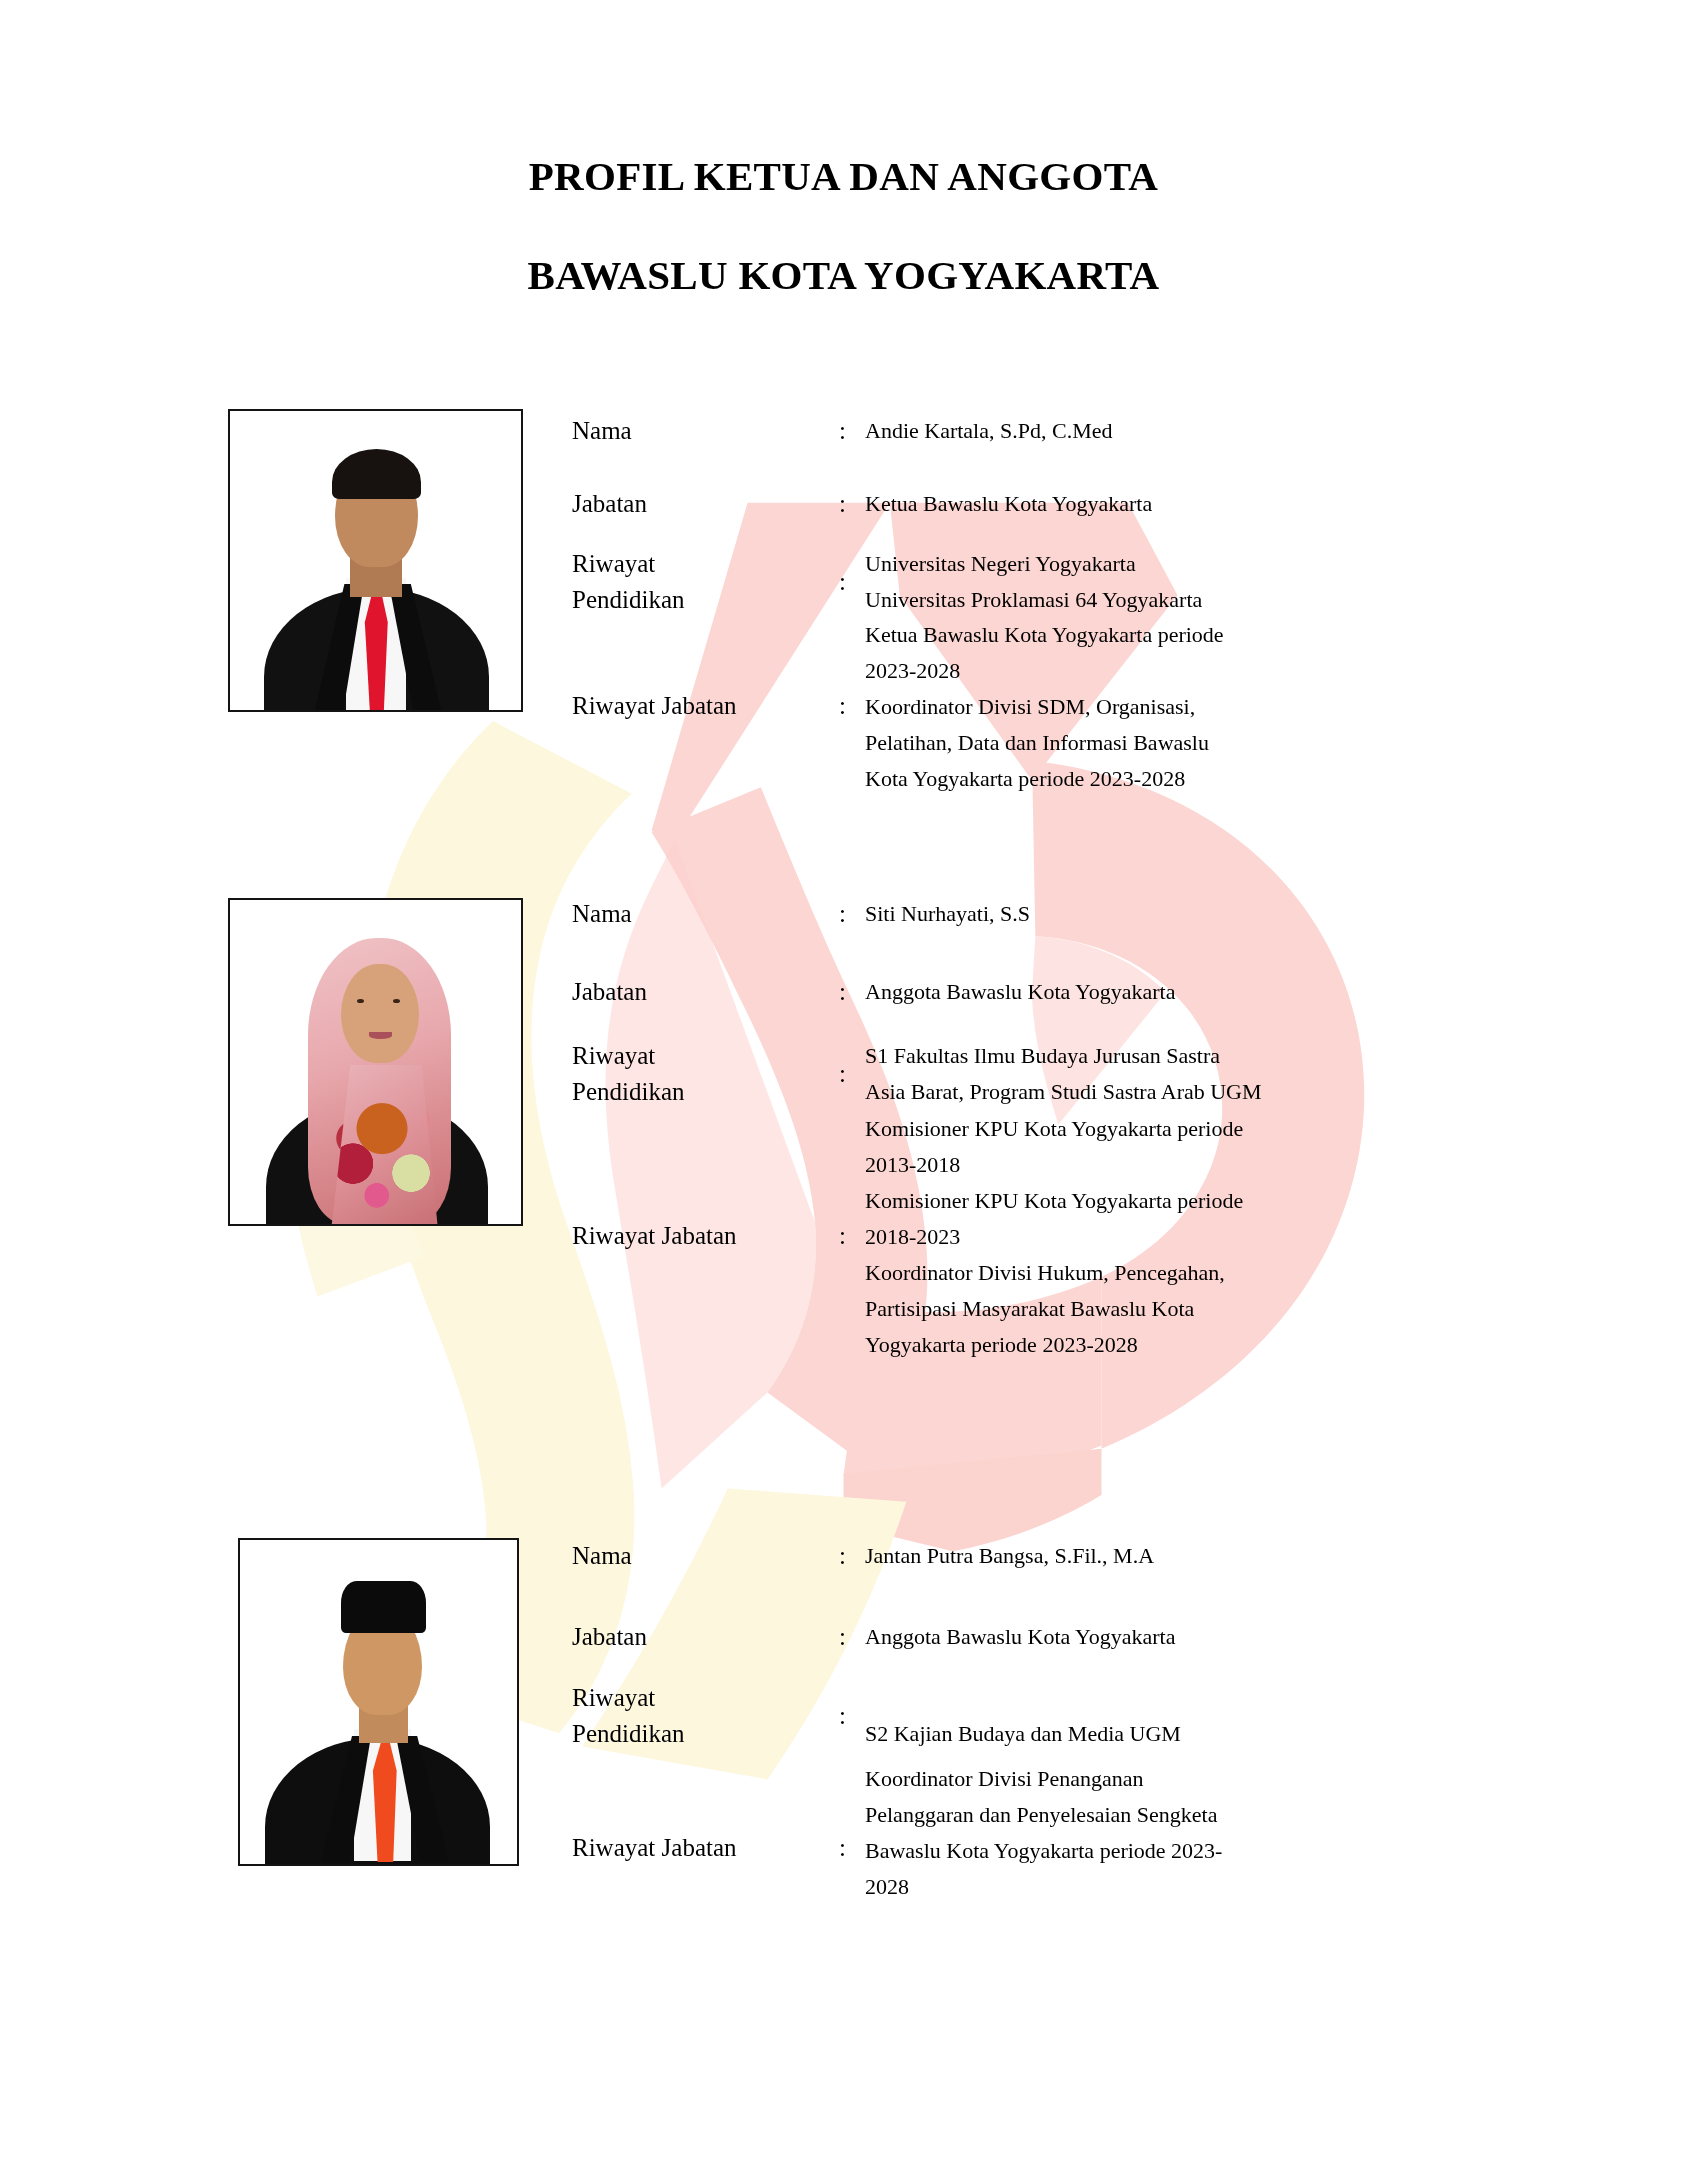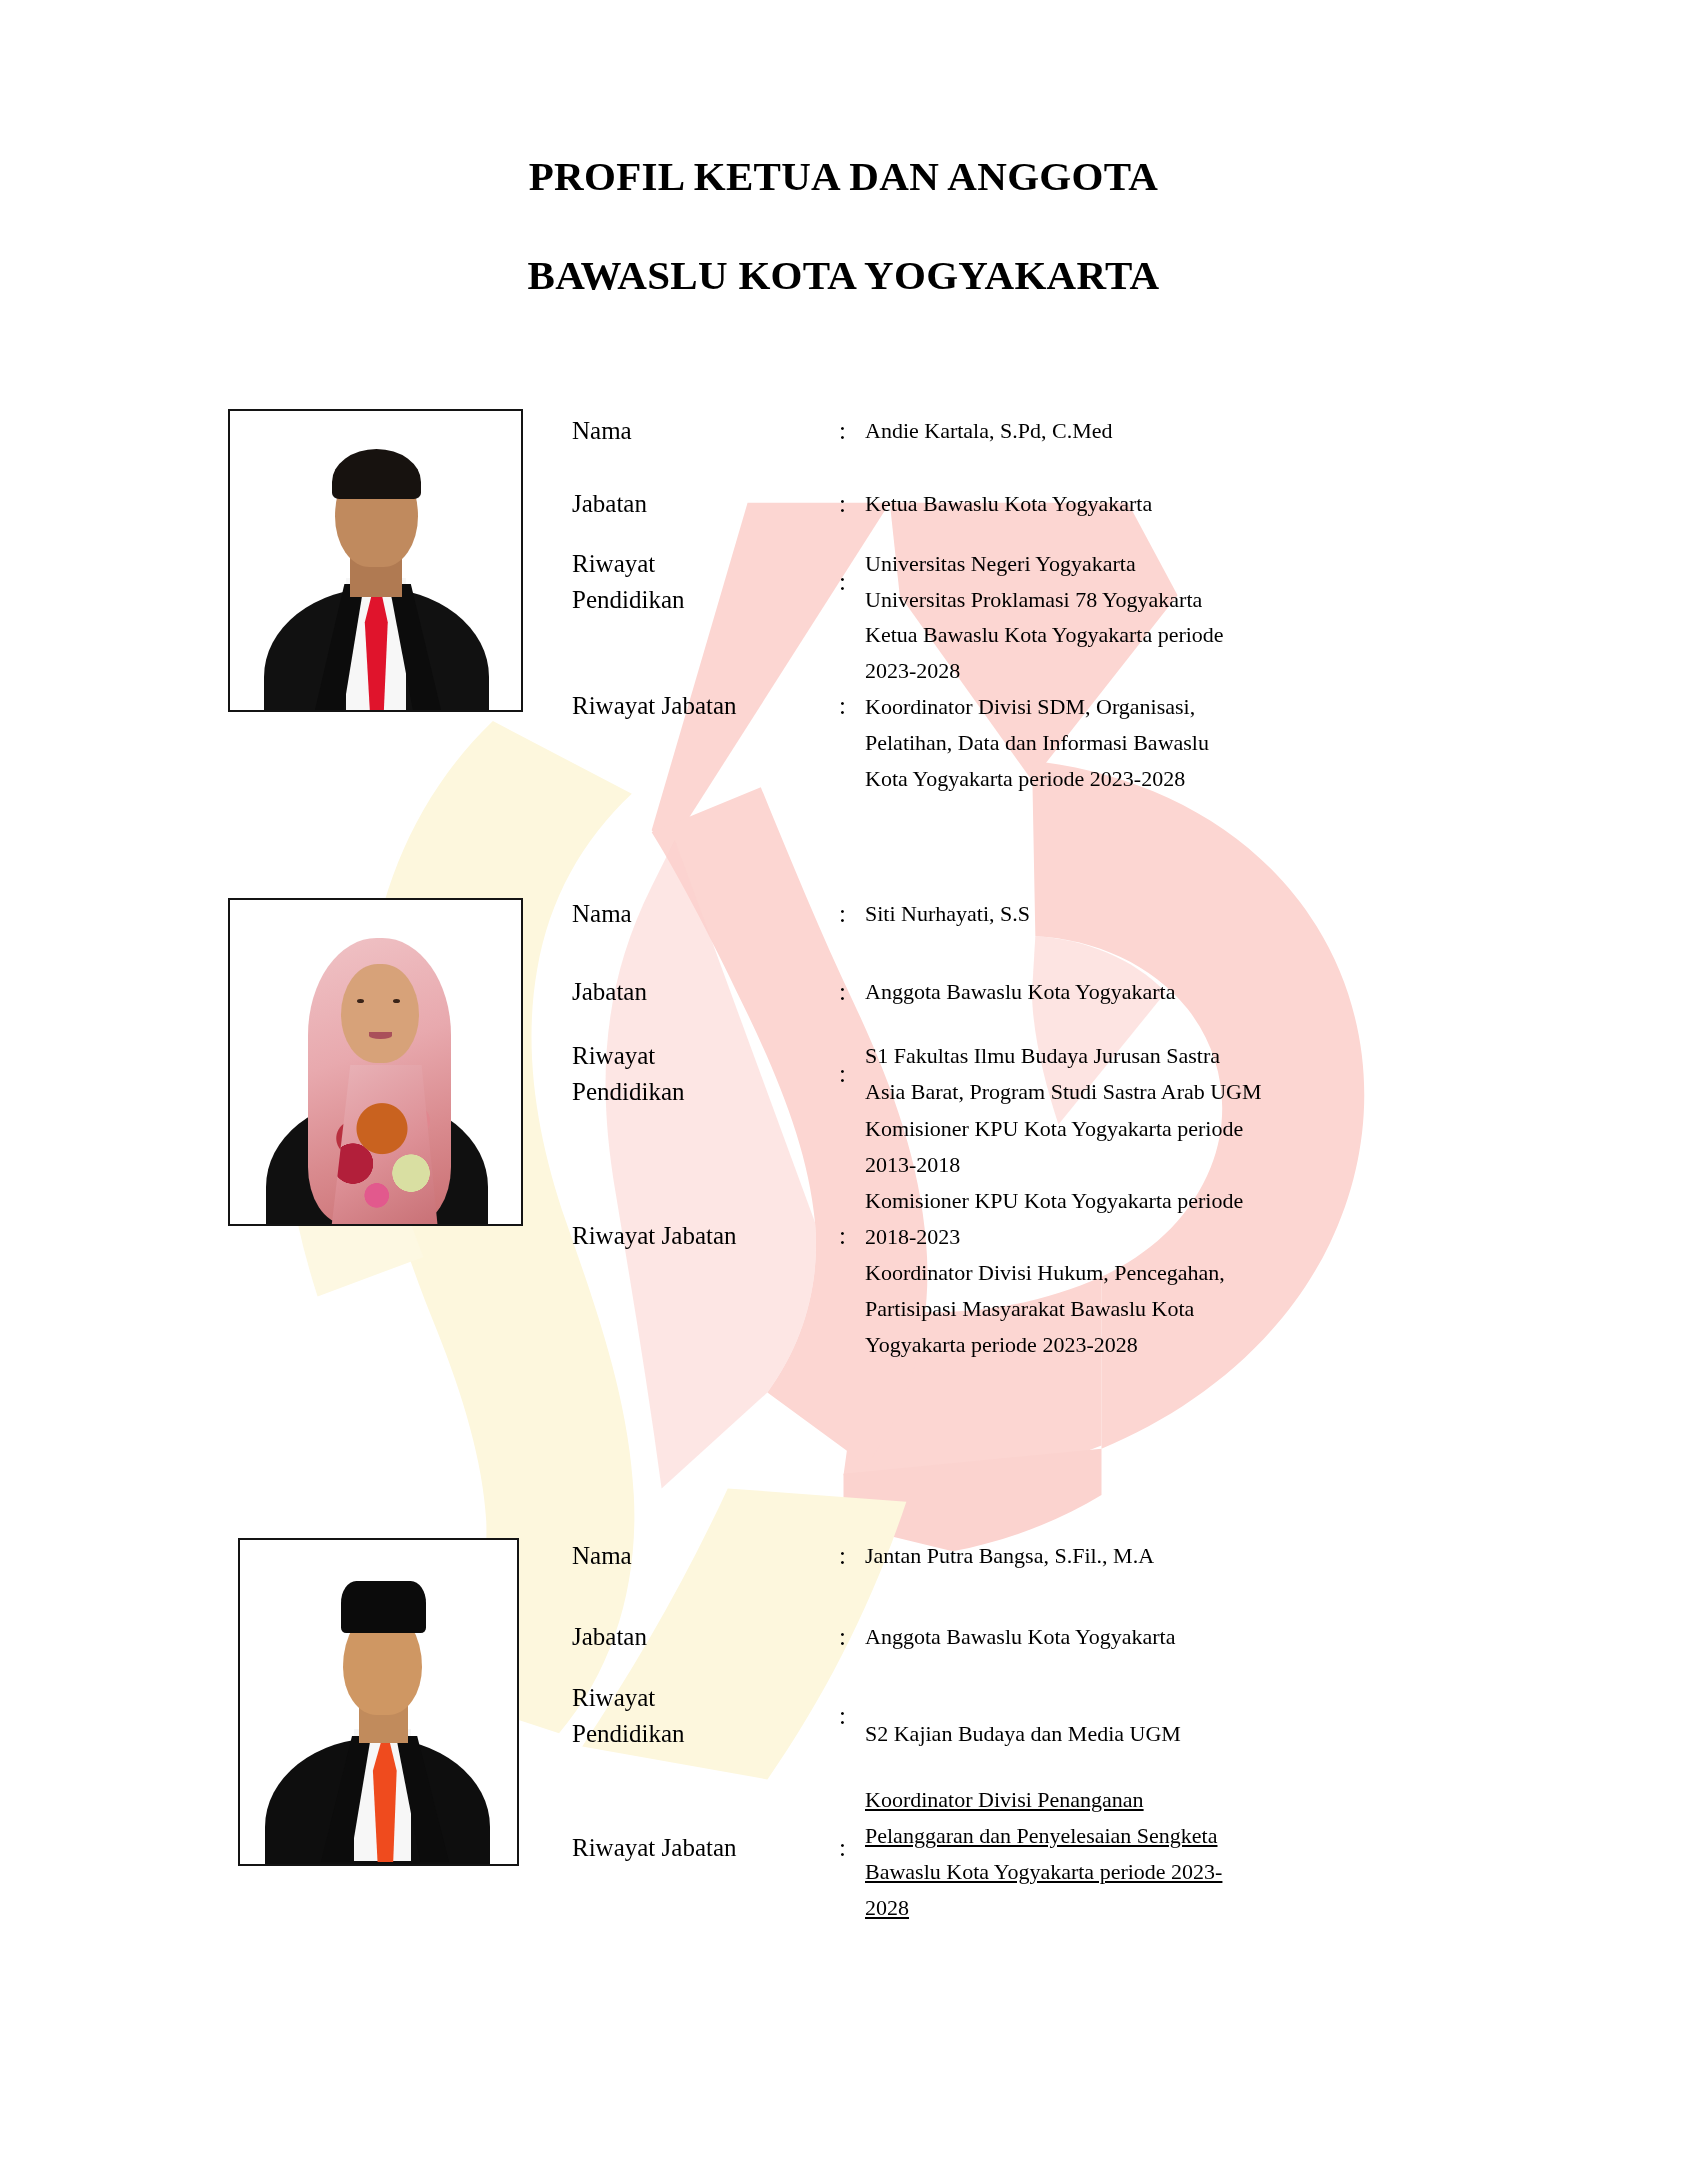--- a/index.html
+++ b/index.html
@@ -255,21 +255,21 @@
     <div class="field-row" style="height:60px;">
       <span class="field-label">Jabatan</span>
       <span class="field-colon" style="top:0;">:</span>
       <span class="field-value">Ketua Bawaslu Kota Yogyakarta</span>
     </div>
     <div class="field-row" style="height:71px;">
       <span class="field-label">Riwayat
 Pendidikan</span>
       <span class="field-colon" style="top:18px;">:</span>
       <span class="field-value">Universitas Negeri Yogyakarta
-Universitas Proklamasi 78 Yogyakarta</span>
+Universitas Proklamasi 64 Yogyakarta</span>
     </div>
     <div class="field-row" style="height:179px;">
       <span class="field-label" style="top:71px;">Riwayat Jabatan</span>
       <span class="field-colon" style="top:71px;">:</span>
       <span class="field-value">Ketua Bawaslu Kota Yogyakarta periode
 2023-2028
 Koordinator Divisi SDM, Organisasi,
 Pelatihan, Data dan Informasi Bawaslu
 Kota Yogyakarta periode 2023-2028</span>
     </div>
@@ -366,21 +366,21 @@
     </div>
     <div class="field-row" style="height:79px;">
       <span class="field-label">Riwayat
 Pendidikan</span>
       <span class="field-colon" style="top:18px;">:</span>
       <span class="field-value" style="top:36px;">S2 Kajian Budaya dan Media UGM</span>
     </div>
     <div class="field-row" style="height:165px;">
       <span class="field-label" style="top:71px;">Riwayat Jabatan</span>
       <span class="field-colon" style="top:71px;">:</span>
-      <span class="field-value" style="top:23px;text-decoration:underline;">Koordinator Divisi Penanganan
+      <span class="field-value" style="top:2px;">Koordinator Divisi Penanganan
 Pelanggaran dan Penyelesaian Sengketa
 Bawaslu Kota Yogyakarta periode 2023-
 2028</span>
     </div>
   </div>
 
 </div>
 
 
 </body></html>

